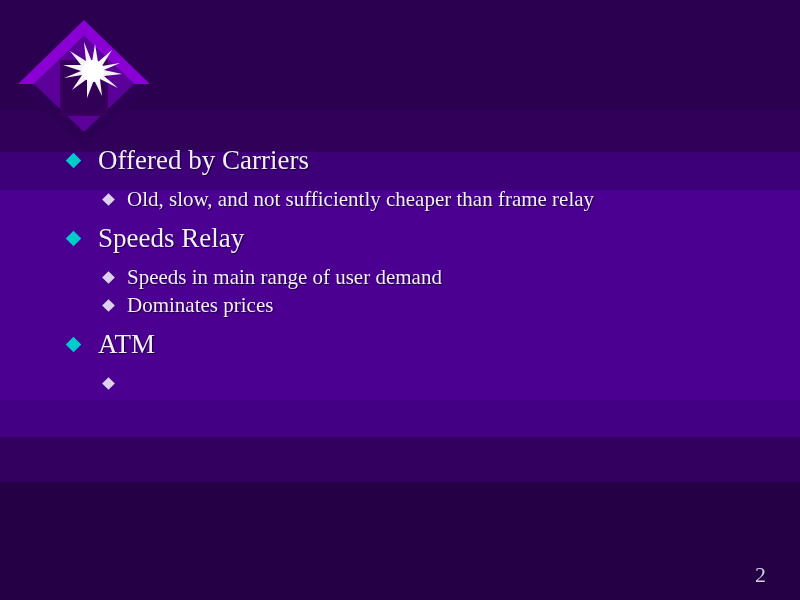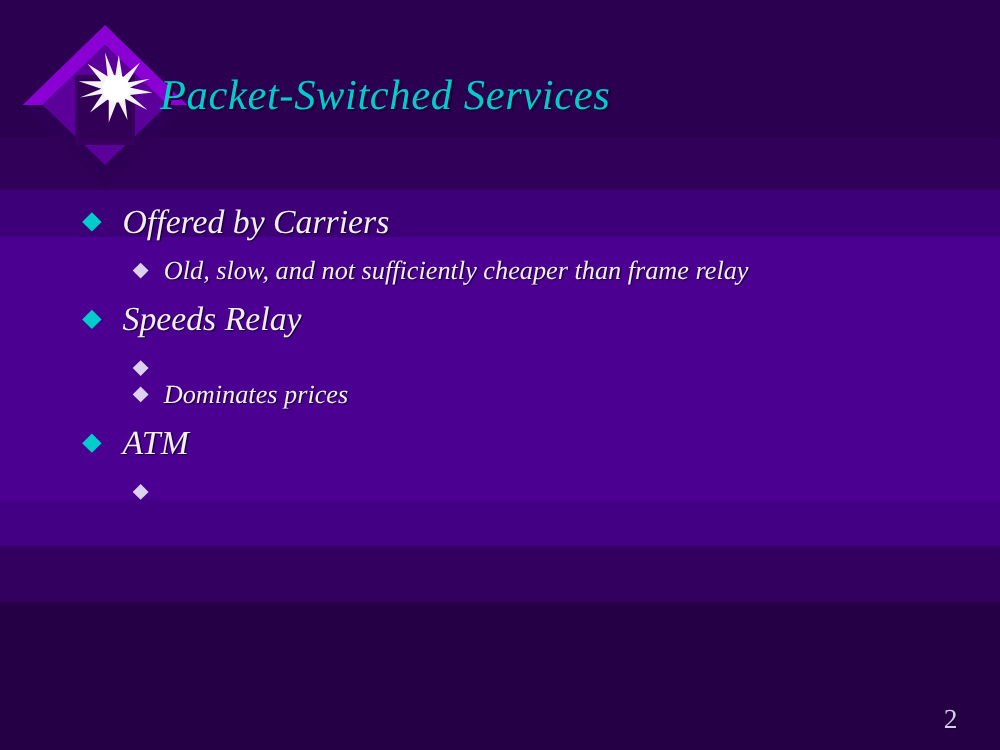--- a/index.html
+++ b/index.html
@@ -57,41 +57,41 @@
     letter-spacing: 0.5px;
     color: #00CCCC;
     text-shadow: 2px 2px 0 #1b0036;
     white-space: nowrap;
   }
 
   
   .body {
     position: absolute;
     left: 0;
-    top: 150px;
+    top: 133px;
     width: 716px;
-    font-style: italic;
   }
 
   .bullet-row {
     position: relative;
     display: flex;
     align-items: flex-start;
   }
 
   .bullet-row.level1 {
     padding-left: 68px;
     margin-top: 12px;
     margin-bottom: 12px;
   }
 
   .bullet-row.level2 {
-    padding-left: 108px;
+    padding-left: 68px;
     margin-top: 4px;
     margin-bottom: 4px;
+    margin-left: 36px;
   }
 
   .diamond {
     flex: none;
     display: inline-block;
     transform: rotate(45deg);
   }
 
   .level1 .diamond {
     width: 11px;
@@ -152,21 +152,20 @@
       <rect x="49" y="47" width="42" height="50" fill="#330057"></rect>
 
       <g>
         <polygon points="78,46 81,28 84,46 98,34 88,50 106,47 90,54 108,58 90,60 104,72 86,63 88,80 80,64 73,82 73,63 58,74 68,59 50,62 67,55 49,49 67,49 56,35 72,45 70,26" fill="#ffffff" opacity="0.95"></polygon>
         <circle cx="79" cy="55" r="11" fill="#ffffff"></circle>
         <circle cx="79" cy="55" r="7" fill="#ffffff"></circle>
       </g>
     </svg>
   </div>
 
-  <div class="title">Packet-Switched Services</div>
 
   <div class="body">
 
     <div class="bullet-row level1">
       <span class="diamond"></span>
       <span class="btext">Offered by Carriers</span>
     </div>
 
 
     <div class="bullet-row level2">
@@ -174,20 +173,21 @@
       <span class="btext">Old, slow, and not sufficiently cheaper than frame relay</span>
     </div>
 
     <div class="bullet-row level1">
       <span class="diamond"></span>
       <span class="btext">Speeds Relay</span>
     </div>
 
     <div class="bullet-row level2">
       <span class="diamond"></span>
+      <span class="btext">Speeds in main range of user demand</span>
     </div>
 
     <div class="bullet-row level2">
       <span class="diamond"></span>
       <span class="btext">Dominates prices</span>
     </div>
 
 
     <div class="bullet-row level1">
       <span class="diamond"></span>

